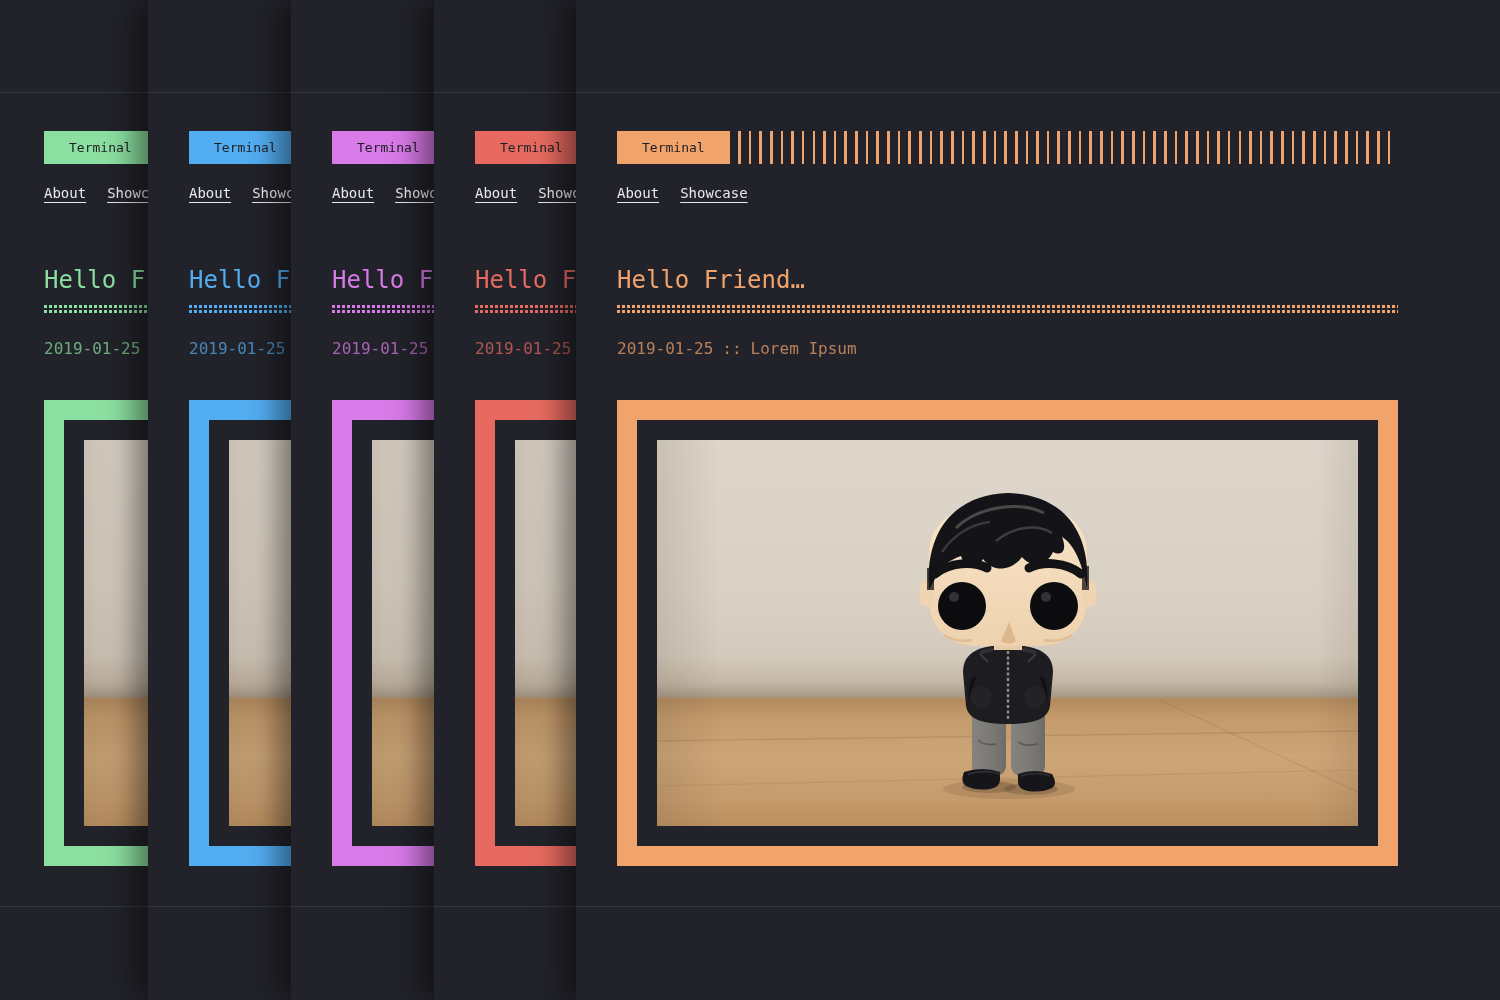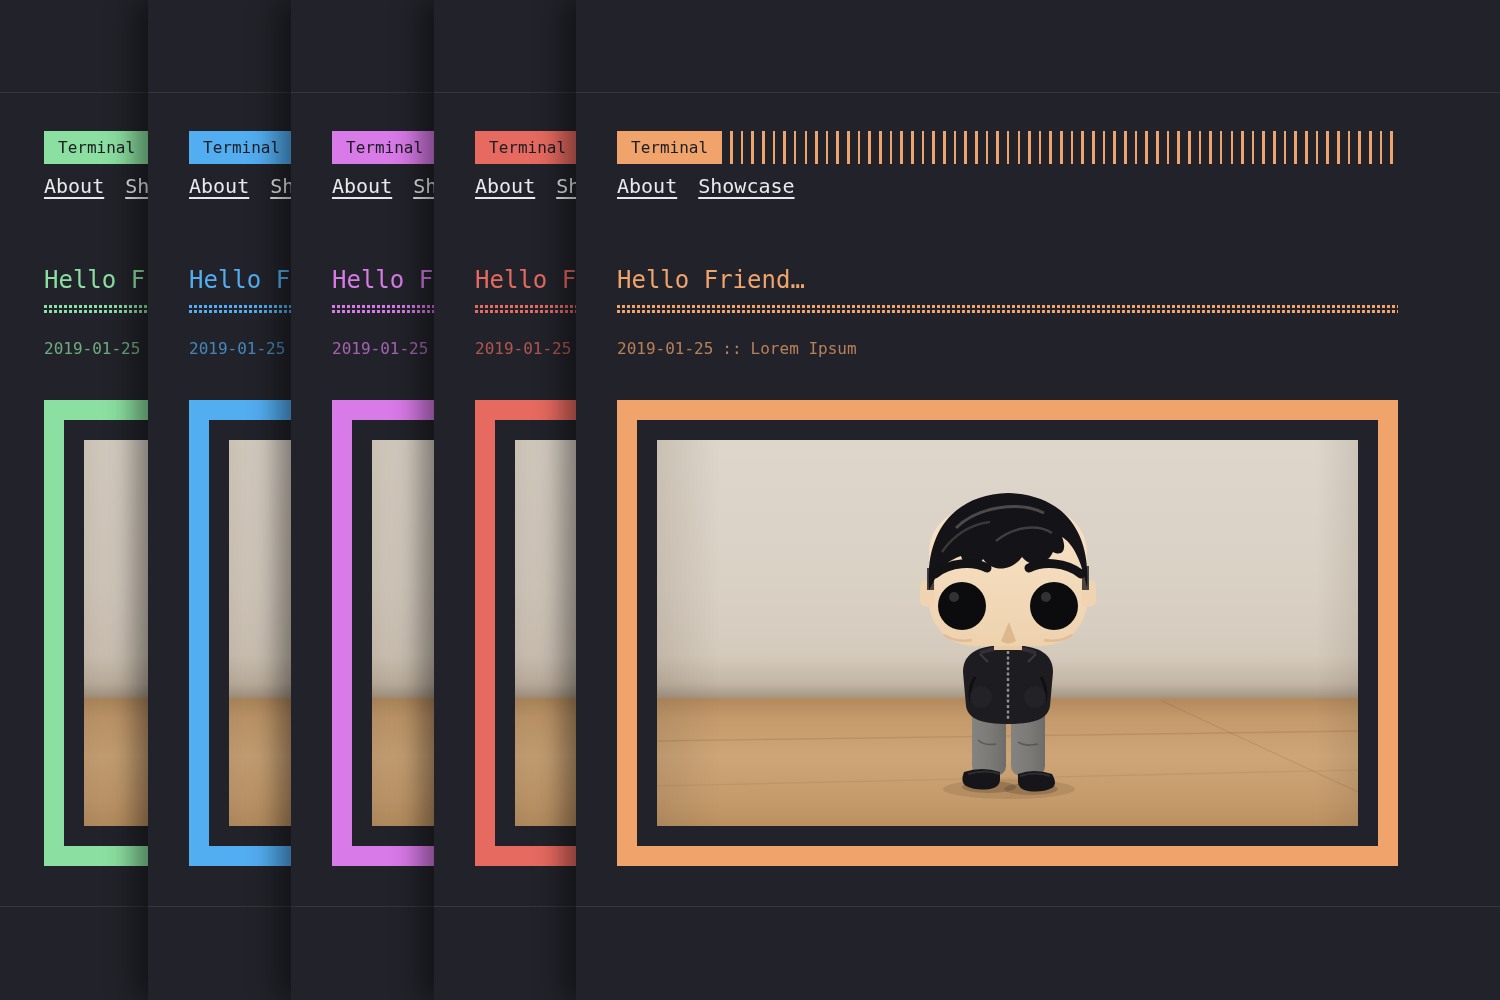--- a/index.html
+++ b/index.html
@@ -19,29 +19,29 @@
   .p3{left:434px;z-index:4;}
   .p4{left:576px;z-index:5;}
   .hline{position:absolute;left:0;right:0;height:1px;background:#34363f;}
   .hline.top{top:92px;}
   .hline.bottom{top:906px;}
   .content{position:absolute;left:41px;top:0;width:781px;}
   .p0 .content{left:44px;}
 
   .logo-row{position:absolute;top:131px;left:0;width:781px;height:33px;display:flex;align-items:stretch;}
   .logo{
-    background:var(--accent);color:#1d1e24;font-size:16px;
-    display:flex;align-items:center;padding:0 14px;white-space:nowrap;
+    background:var(--accent);color:#1d1e24;font-size:13px;
+    display:flex;align-items:center;padding:0 25px;white-space:nowrap;
   }
   .bars{
     flex:1;margin-left:8px;height:33px;
     background:repeating-linear-gradient(90deg,var(--accent) 0 2.6px,transparent 2.6px 10.65px);
   }
 
-  .nav-row{position:absolute;top:174px;left:0;display:flex;column-gap:21px;font-size:20px;}
+  .nav-row{position:absolute;top:185px;left:0;display:flex;column-gap:21px;font-size:14px;}
   .nav-link{color:#e9eaee;text-decoration:underline;text-underline-offset:4px;cursor:pointer;white-space:nowrap;}
 
   .post-title{position:absolute;top:266px;left:0;font-size:24px;font-weight:400;color:var(--accent);white-space:nowrap;cursor:pointer;}
 
   .dotted{
     position:absolute;top:305px;left:0;width:781px;height:8px;
     background-image:
       repeating-linear-gradient(90deg,var(--accent) 0 3px,transparent 3px 5px),
       repeating-linear-gradient(90deg,var(--accent) 0 3px,transparent 3px 5px);
     background-size:100% 3px,100% 3px;

